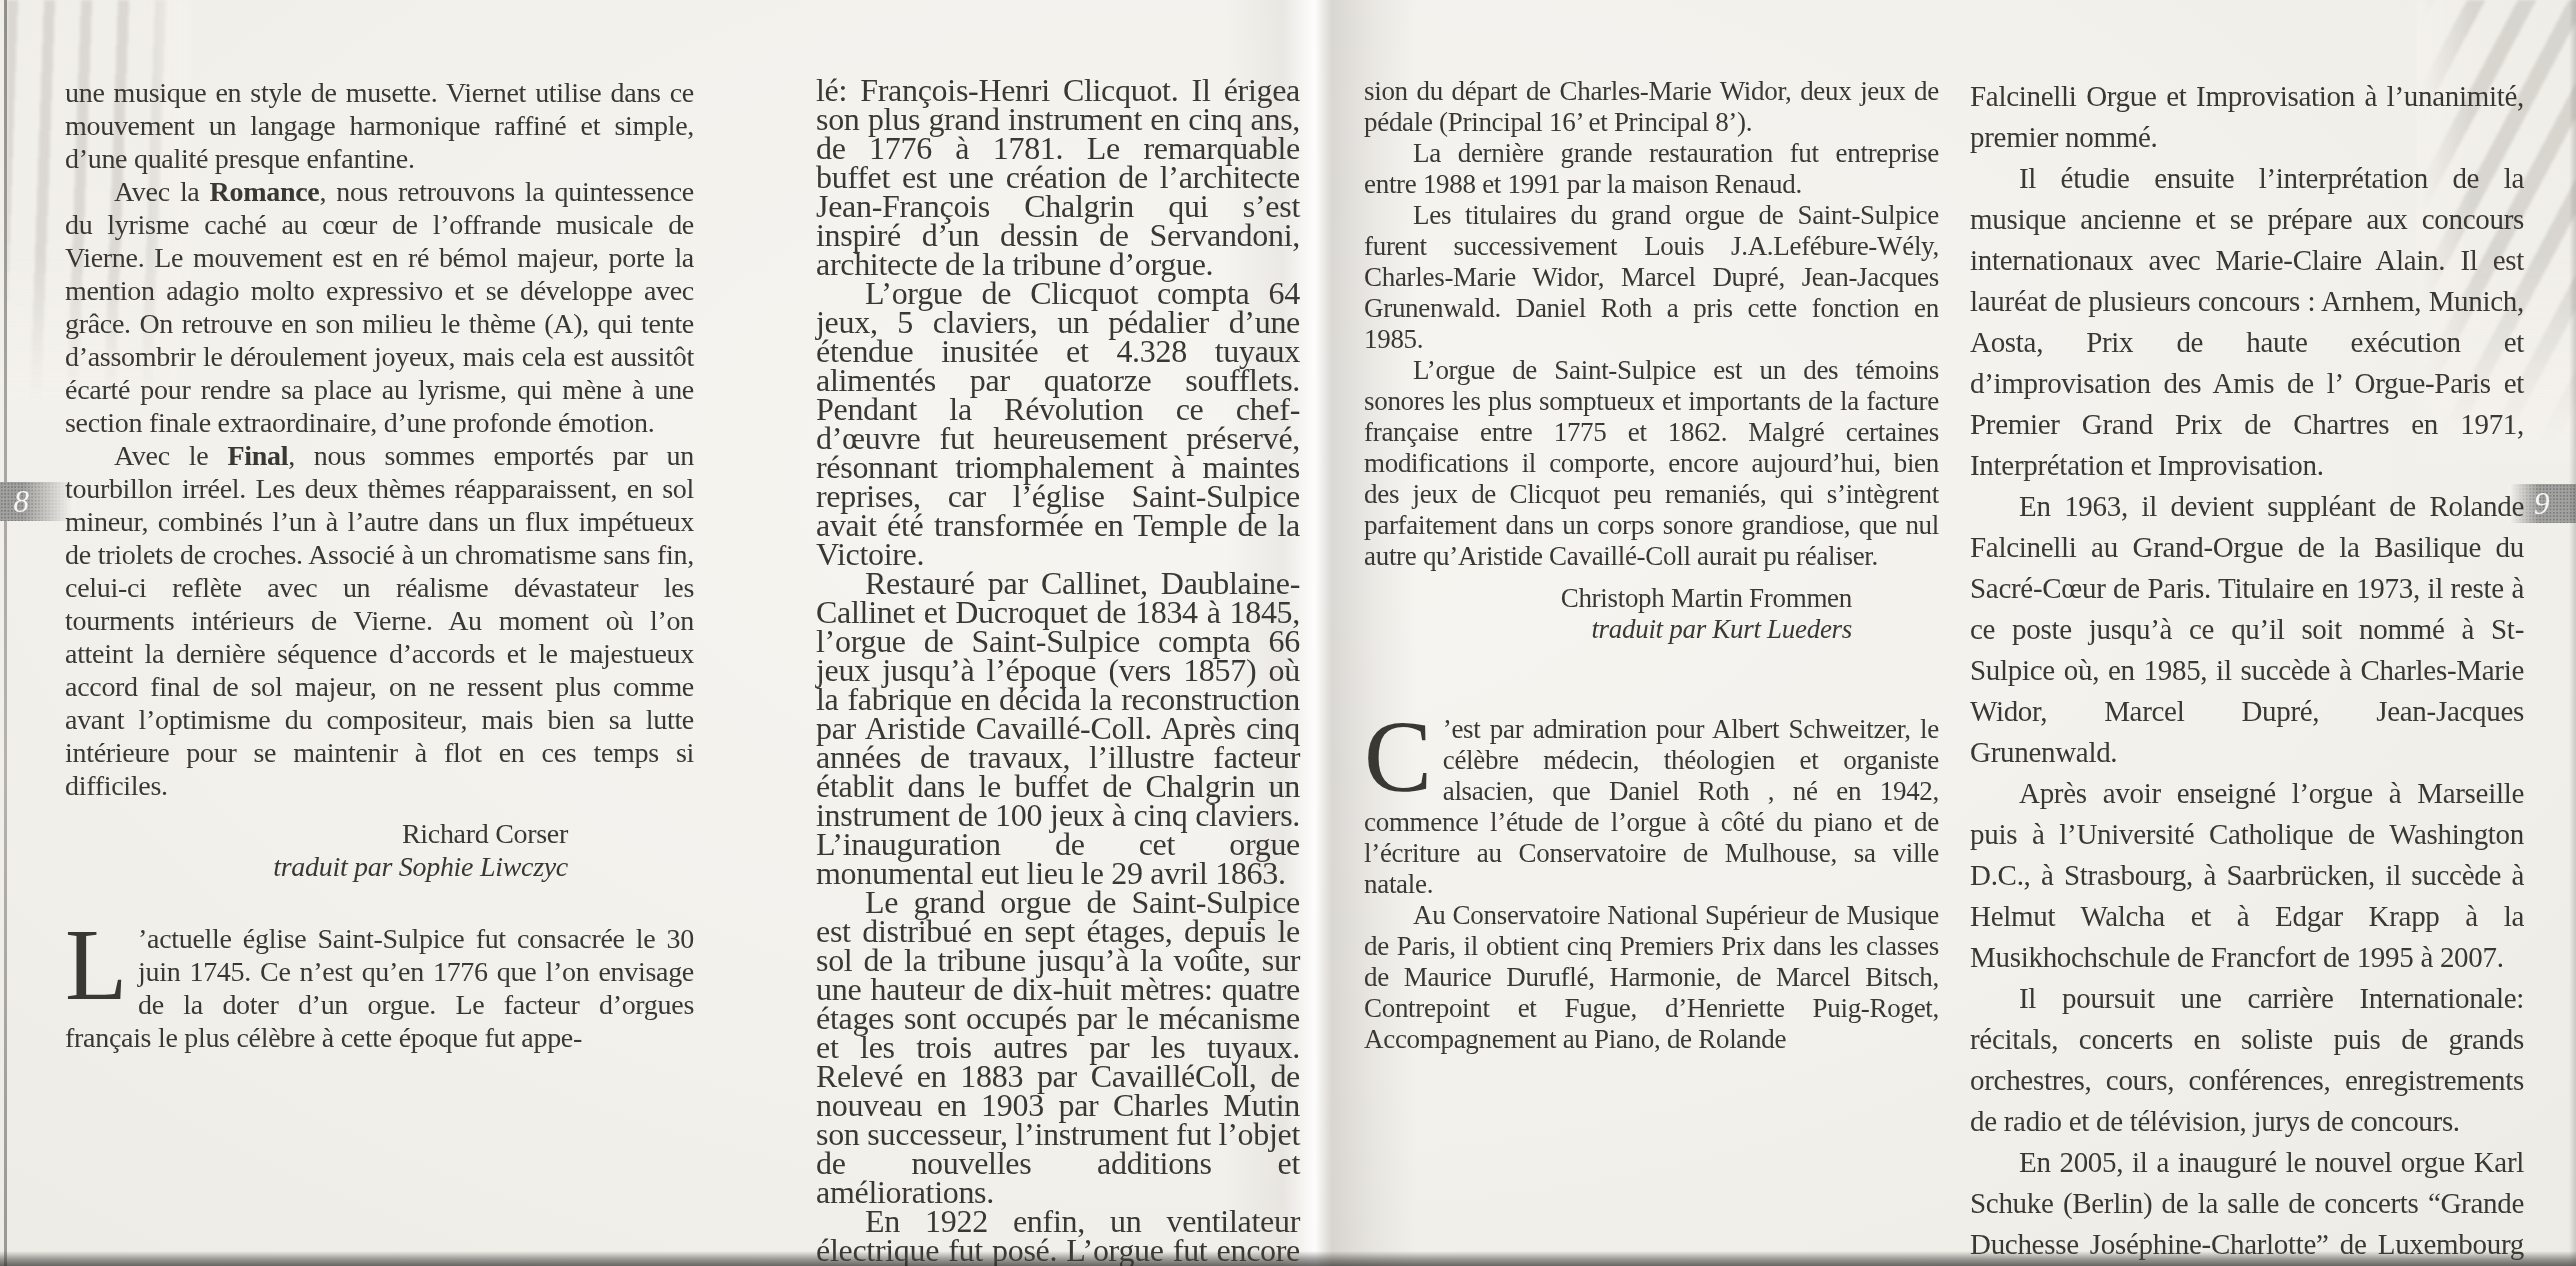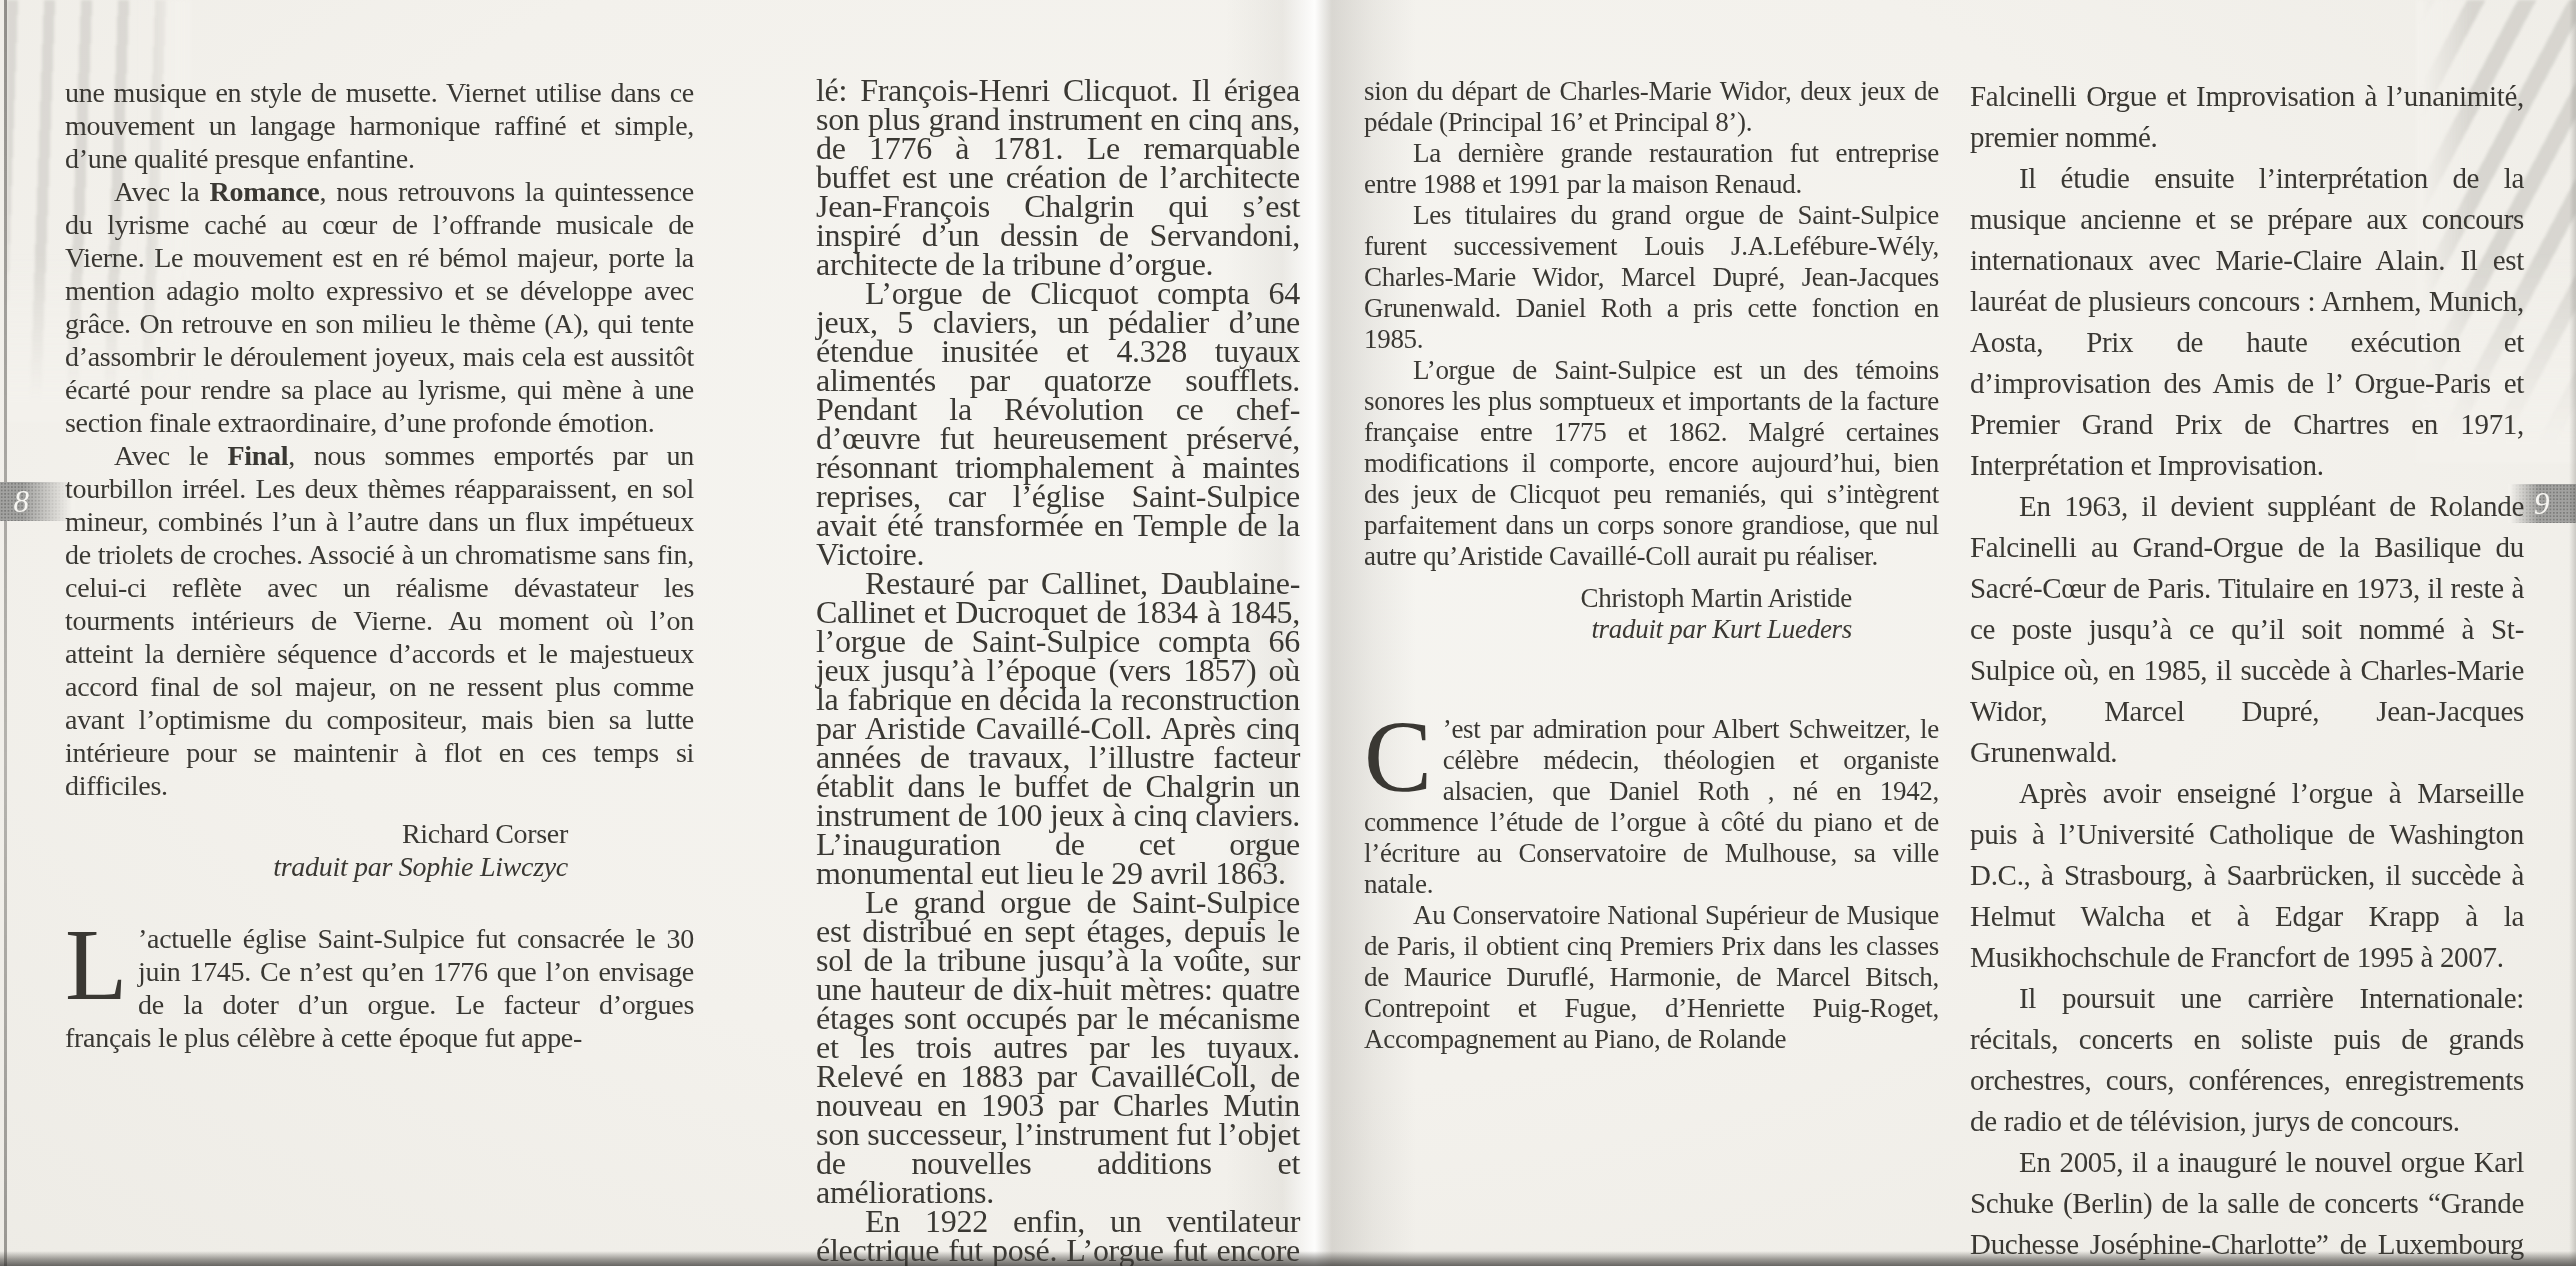--- a/index.html
+++ b/index.html
@@ -131,21 +131,21 @@
 
     <div class="num-band num-band-right">
       <span class="page-num">9</span>
     </div>
 
     <div class="col col-3">
       <p>sion du départ de Charles-Marie Widor, deux jeux de pédale (Principal 16’ et Principal 8’).</p>
       <p class="indent">La dernière grande restauration fut entreprise entre 1988 et 1991 par la maison Renaud.</p>
       <p class="indent">Les titulaires du grand orgue de Saint-Sulpice furent successivement Louis J.A.Lefébure-Wély, Charles-Marie Widor, Marcel Dupré, Jean-Jacques Grunenwald. Daniel Roth a pris cette fonction en 1985.</p>
       <p class="indent">L’orgue de Saint-Sulpice est un des témoins sonores les plus somptueux et importants de la facture française entre 1775 et 1862. Malgré certaines modifications il comporte, encore aujourd’hui, bien des jeux de Clicquot peu remaniés, qui s’intègrent parfaitement dans un corps sonore grandiose, que nul autre qu’Aristide Cavaillé-Coll aurait pu réaliser.</p>
-      <p class="signature sig-3"><span class="sig-name">Christoph Martin Aristide</span><br>
+      <p class="signature sig-3"><span class="sig-name">Christoph Martin Frommen</span><br>
         <span class="sig-trans">traduit par Kurt Lueders</span></p>
       <p><span class="dropcap">C</span><span>’est par admiration pour Albert Schweitzer, le célèbre médecin, théologien et organiste alsacien, que Daniel Roth , né en 1942, commence l’étude de l’orgue à côté du piano et de l’écriture au Conservatoire de Mulhouse, sa ville natale.</span></p>
       <p class="indent">Au Conservatoire National Supérieur de Musique de Paris, il obtient cinq Premiers Prix dans les classes de Maurice Duruflé, Harmonie, de Marcel Bitsch, Contrepoint et Fugue, d’Henriette Puig-Roget, Accompagnement au Piano, de Rolande</p>
     </div>
 
     <div class="col col-4">
       <p>Falcinelli Orgue et Improvisation à l’unanimité, premier nommé.</p>
       <p class="indent">Il étudie ensuite l’interprétation de la musique ancienne et se prépare aux concours internationaux avec Marie-Claire Alain. Il est lauréat de plusieurs concours : Arnhem, Munich, Aosta, Prix de haute exécution et d’improvisation des Amis de l’ Orgue-Paris et Premier Grand Prix de Chartres en 1971, Interprétation et Improvisation.</p>
       <p class="indent">En 1963, il devient suppléant de Rolande Falcinelli au Grand-Orgue de la Basilique du Sacré-Cœur de Paris. Titulaire en 1973, il reste à ce poste jusqu’à ce qu’il soit nommé à St-Sulpice où, en 1985, il succède à Charles-Marie Widor, Marcel Dupré, Jean-Jacques Grunenwald.</p>
       <p class="indent">Après avoir enseigné l’orgue à Marseille puis à l’Université Catholique de Washington D.C., à Strasbourg, à Saarbrücken, il succède à Helmut Walcha et à Edgar Krapp à la Musikhochschule de Francfort de 1995 à 2007.</p>

